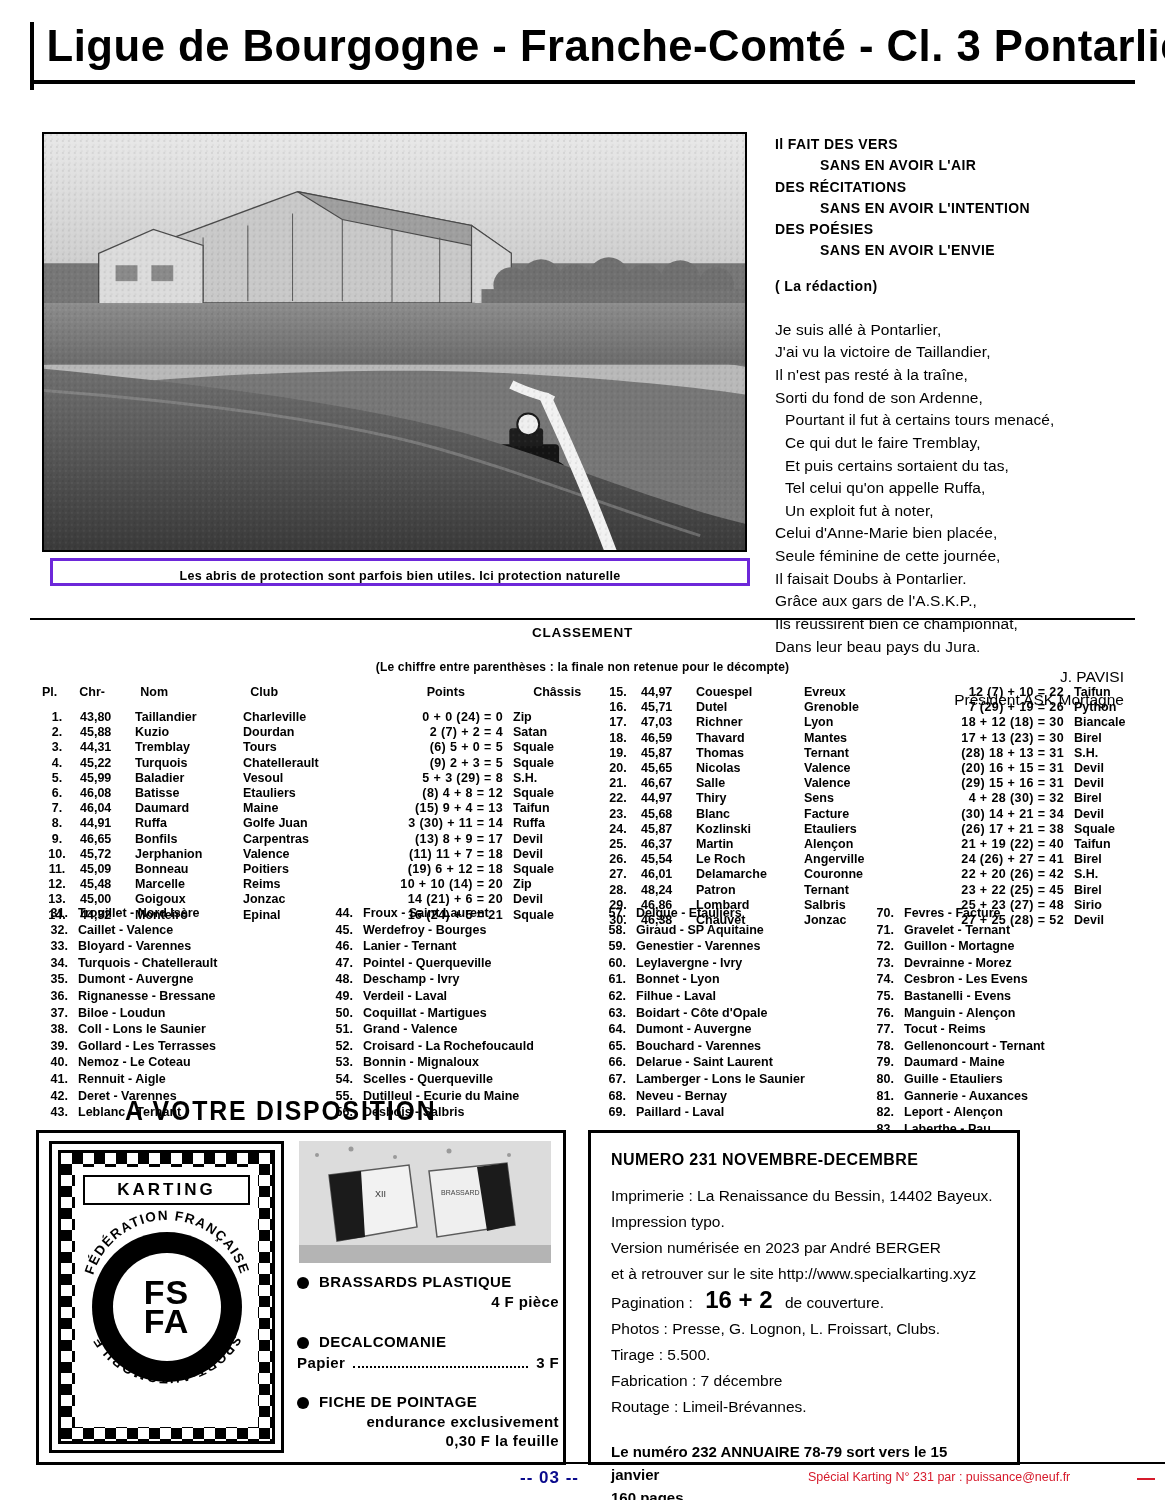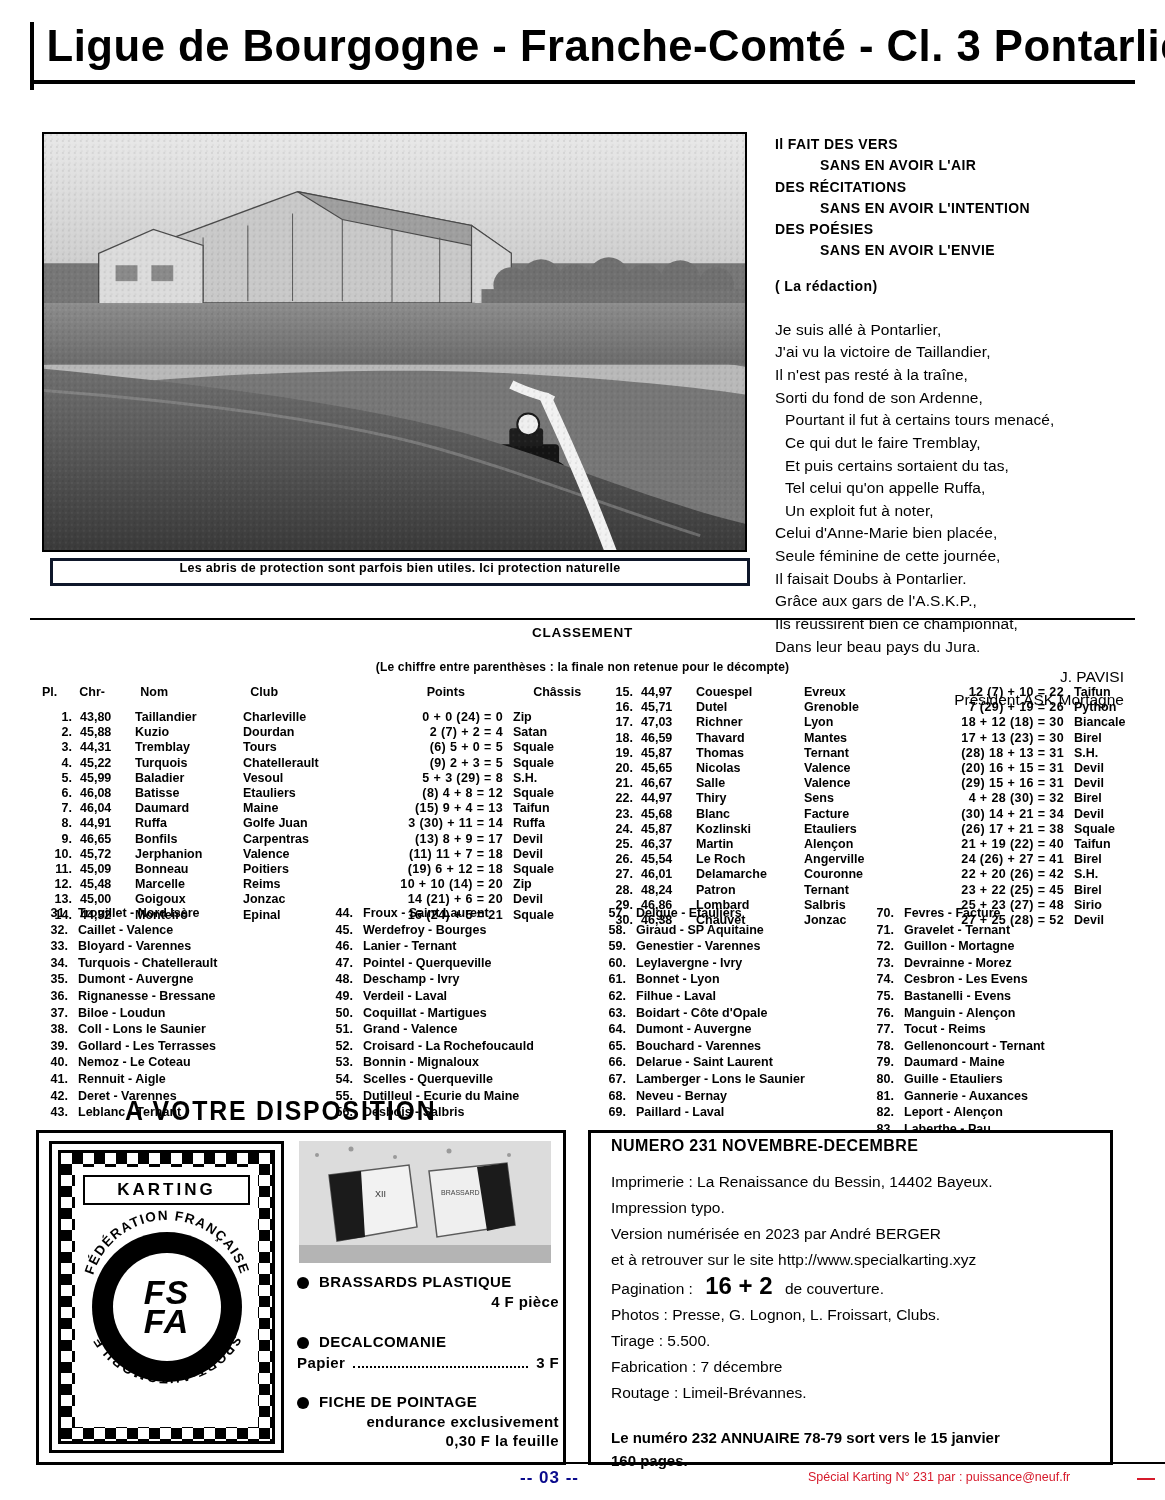--- a/index.html
+++ b/index.html
@@ -27,22 +27,22 @@
     line-height:1.05;
   }
   .rule-thick { height:4px; background:#000; margin-top:11px; }
   .rule-left-vert { position:absolute; left:30px; top:22px; width:4px; height:68px; background:#000; }
 
   
   .photo-wrap { position:absolute; left:42px; top:132px; width:705px; height:420px; border:2px solid #000; overflow:hidden; background:#777; }
   .photo-canvas { position:absolute; inset:0; }
   .caption-box {
     position:absolute; left:50px; top:558px; width:700px; height:28px;
-    border:3px solid #0f172a; background:#fff;
-    display:flex; align-items:flex-start; justify-content:center;
+    border:3px solid #6d28d9; background:#fff;
+    display:flex; align-items:flex-end; justify-content:center;
   }
   .caption-text { font-size:12.5px; font-weight:bold; letter-spacing:0.3px; }
 
   
   .poem-col { position:absolute; left:775px; top:134px; width:365px; }
   .credo { font-size:14px; font-weight:bold; line-height:1.52; letter-spacing:0.4px; }
   .credo .ind { padding-left:45px; display:block; }
   .credo .sig { margin-top:14px; padding-right:8px; }
   .verse { margin-top:22px; font-size:15.5px; line-height:1.46; letter-spacing:0.1px; }
   .verse div { white-space:nowrap; }
@@ -63,21 +63,21 @@
   .c-chr { width:62px; }
   .c-nom { width:112px; }
   .c-club { width:110px; }
   .c-pts { width:178px; }
   .c-ch  { width:70px; }
 
   .res-table { position:absolute; font-size:12.5px; font-weight:bold; line-height:15.2px; }
   .res-table.left { left:42px; top:710px; }
   .res-table.right { left:603px; top:685px; }
   .rrow { display:flex; white-space:nowrap; }
-  .rrow .pl { width:38px; text-align:right; padding-right:8px; }
+  .rrow .pl { width:38px; text-align:center; padding-right:8px; }
   .rrow .chr { width:55px; }
   .rrow .nom { width:108px; }
   .rrow .club { width:110px; }
   .rrow .pts { width:160px; text-align:right; padding-right:10px; letter-spacing:0.4px; }
   .rrow .ch { width:70px; }
 
   
   .names { position:absolute; top:905px; font-size:12.5px; font-weight:bold; line-height:16.6px; }
   .names.n1 { left:46px; }
   .names.n2 { left:331px; }
@@ -92,36 +92,36 @@
   
   .box-left { position:absolute; left:36px; top:1130px; width:530px; height:335px; border:3px solid #000; background:#fff; }
   .logo-cell { position:absolute; left:10px; top:8px; width:235px; height:312px; border:3px solid #000; background:#fff; padding:6px; }
   .logo-inner { position:relative; width:100%; height:100%; border:3px solid #000; overflow:hidden; background:#bef264; }
   .checker { position:absolute; inset:0; background-image:
       repeating-conic-gradient(#000 0% 25%, #fff 0% 50%);
       background-size:22px 22px; }
   .logo-center { position:absolute; left:14px; top:14px; right:14px; bottom:14px; background:#fff; }
   .karting-band { position:absolute; left:8px; top:8px; right:8px; height:30px; border:2px solid #000; background:#fff; display:flex; align-items:center; justify-content:center; }
   .karting-band span { font-size:17px; font-weight:bold; letter-spacing:3px; }
-  .ffsa-circle { position:absolute; left:50%; top:54%; transform:translate(-50%,-50%); width:150px; height:150px; border-radius:50%; background:#000;font-style:italic; }
+  .ffsa-circle { position:absolute; left:50%; top:54%; transform:translate(-50%,-50%); width:150px; height:150px; border-radius:50%; background:#000; }
   .ffsa-inner { position:absolute; left:50%; top:50%; transform:translate(-50%,-50%); width:108px; height:108px; border-radius:50%; background:#fff; display:flex; align-items:center; justify-content:center; }
   .ffsa-text { font-size:34px; font-weight:bold; line-height:0.86; text-align:center; letter-spacing:1px; }
   .ring-text { position:absolute; left:50%; top:50%; transform:translate(-50%,-50%); width:186px; height:186px; }
   .ring-text text { font-size:13.5px; font-weight:bold; letter-spacing:1.4px; }
 
   .items-cell { position:absolute; left:258px; top:8px; width:262px; height:312px; }
   .photo-strip { position:absolute; left:2px; top:0; width:252px; height:122px; overflow:hidden; background:#d9d9d9; }
   .offer { position:absolute; font-size:15px; font-weight:bold; letter-spacing:0.4px; }
   .bullet { display:inline-block; width:12px; height:12px; border-radius:50%; background:#000; vertical-align:middle; margin-right:10px; }
   .offer-line2 { text-align:right; font-size:15px; font-weight:bold; }
   .dots-row { display:flex; align-items:baseline; font-size:15px; font-weight:bold; }
   .dots { flex:1; border-bottom:2px dotted #000; margin:0 8px 4px 8px; }
 
   
-  .box-right { position:absolute; left:588px; top:1130px; width:525px; height:335px; border:3px solid #000; background:#fff; padding:4px 20px; }
+  .box-right { position:absolute; left:588px; top:1130px; width:432px; height:335px; border:3px solid #000; background:#fff; padding:18px 20px; }
   .nb-title { font-size:16px; font-weight:bold; letter-spacing:0.4px; margin-bottom:14px; }
   .nb-line { font-size:15.5px; line-height:26px; white-space:nowrap; }
   .nb-big { font-size:24px; font-weight:bold; }
   .nb-foot { margin-top:20px; font-size:15px; font-weight:bold; line-height:23px; }
 
   
   .footer-rule { position:absolute; left:450px; top:1462px; width:715px; height:2px; background:#000; }
   .pagenum { position:absolute; left:520px; top:1468px; font-size:17px; font-weight:bold; letter-spacing:1px; color:#0a0a8c; }
   .footer-credit { position:absolute; left:808px; top:1470px; font-size:12.5px; color:#d61a2b; white-space:nowrap; }
   .footer-tail { position:absolute; left:1137px; top:1478px; width:18px; height:2px; background:#d61a2b; }

